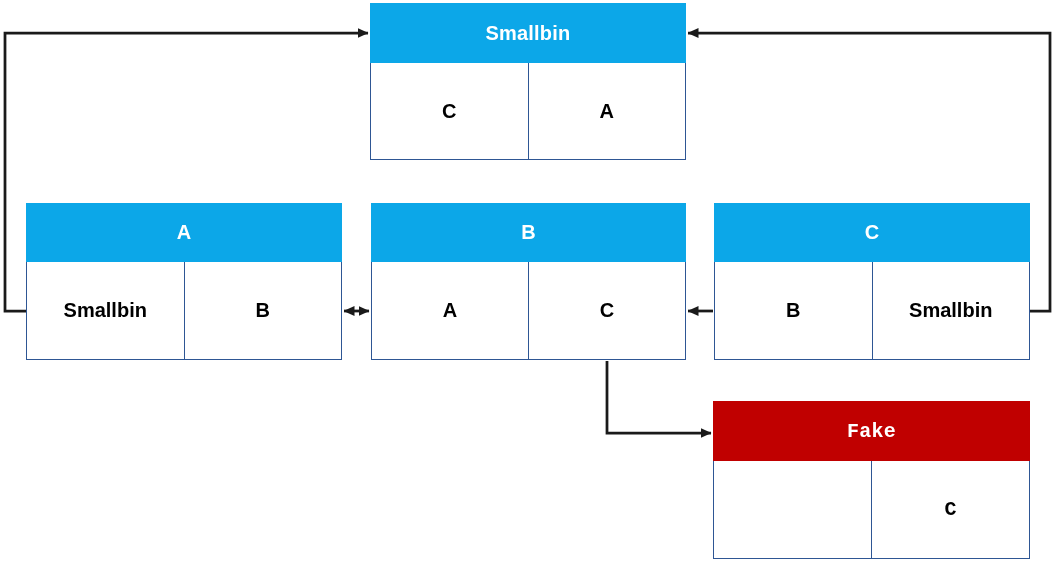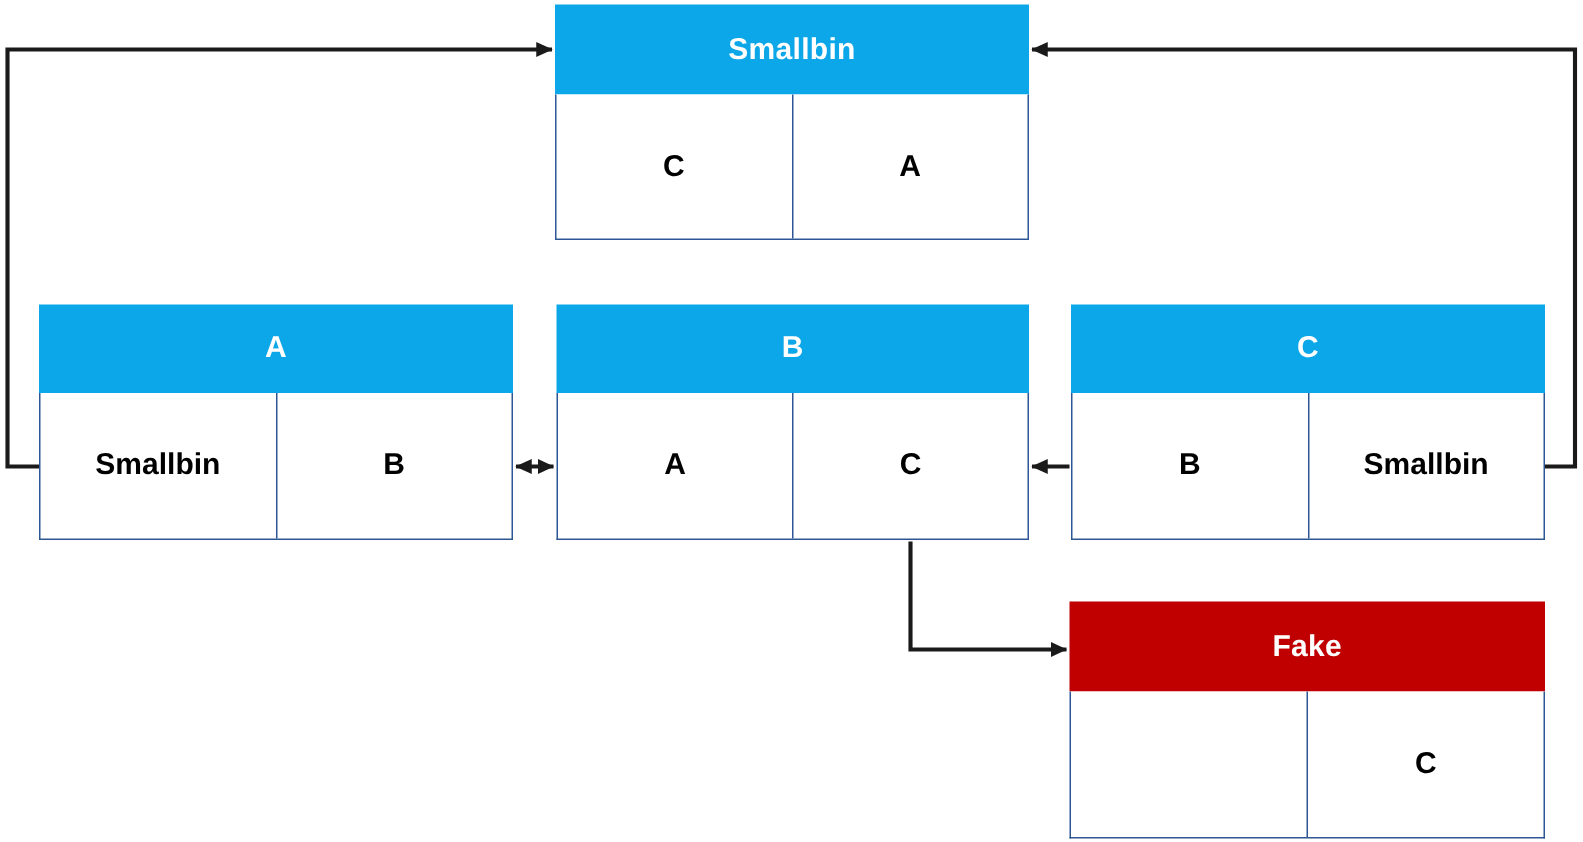--- a/index.html
+++ b/index.html
@@ -61,21 +61,21 @@
   #node-smallbin { left: 370px; top: 3px;   width: 316px; }
   #node-smallbin .node-header { height: 60px; }
   #node-smallbin .node-body   { height: 97px; }
 
   #node-a { left: 26px;  top: 203px; width: 316px; }
   #node-b { left: 371px; top: 203px; width: 315px; }
   #node-c { left: 714px; top: 203px; width: 316px; }
   #node-a .node-header, #node-b .node-header, #node-c .node-header { height: 59px; }
   #node-a .node-body,   #node-b .node-body,   #node-c .node-body   { height: 98px; }
 
-  #node-fake { left: 713px; top: 401px; width: 317px; }
+  #node-fake { left: 713px; top: 401px; width: 317px; font-family: Liberation Mono, monospace; }
   #node-fake .node-header { height: 60px; }
   #node-fake .node-body   { height: 98px; }
 </style>
 </head>
 <body>
 
 <div id="canvas">
 
   <svg id="edges" width="1055" height="561" viewBox="0 0 1055 561">
     <defs>

